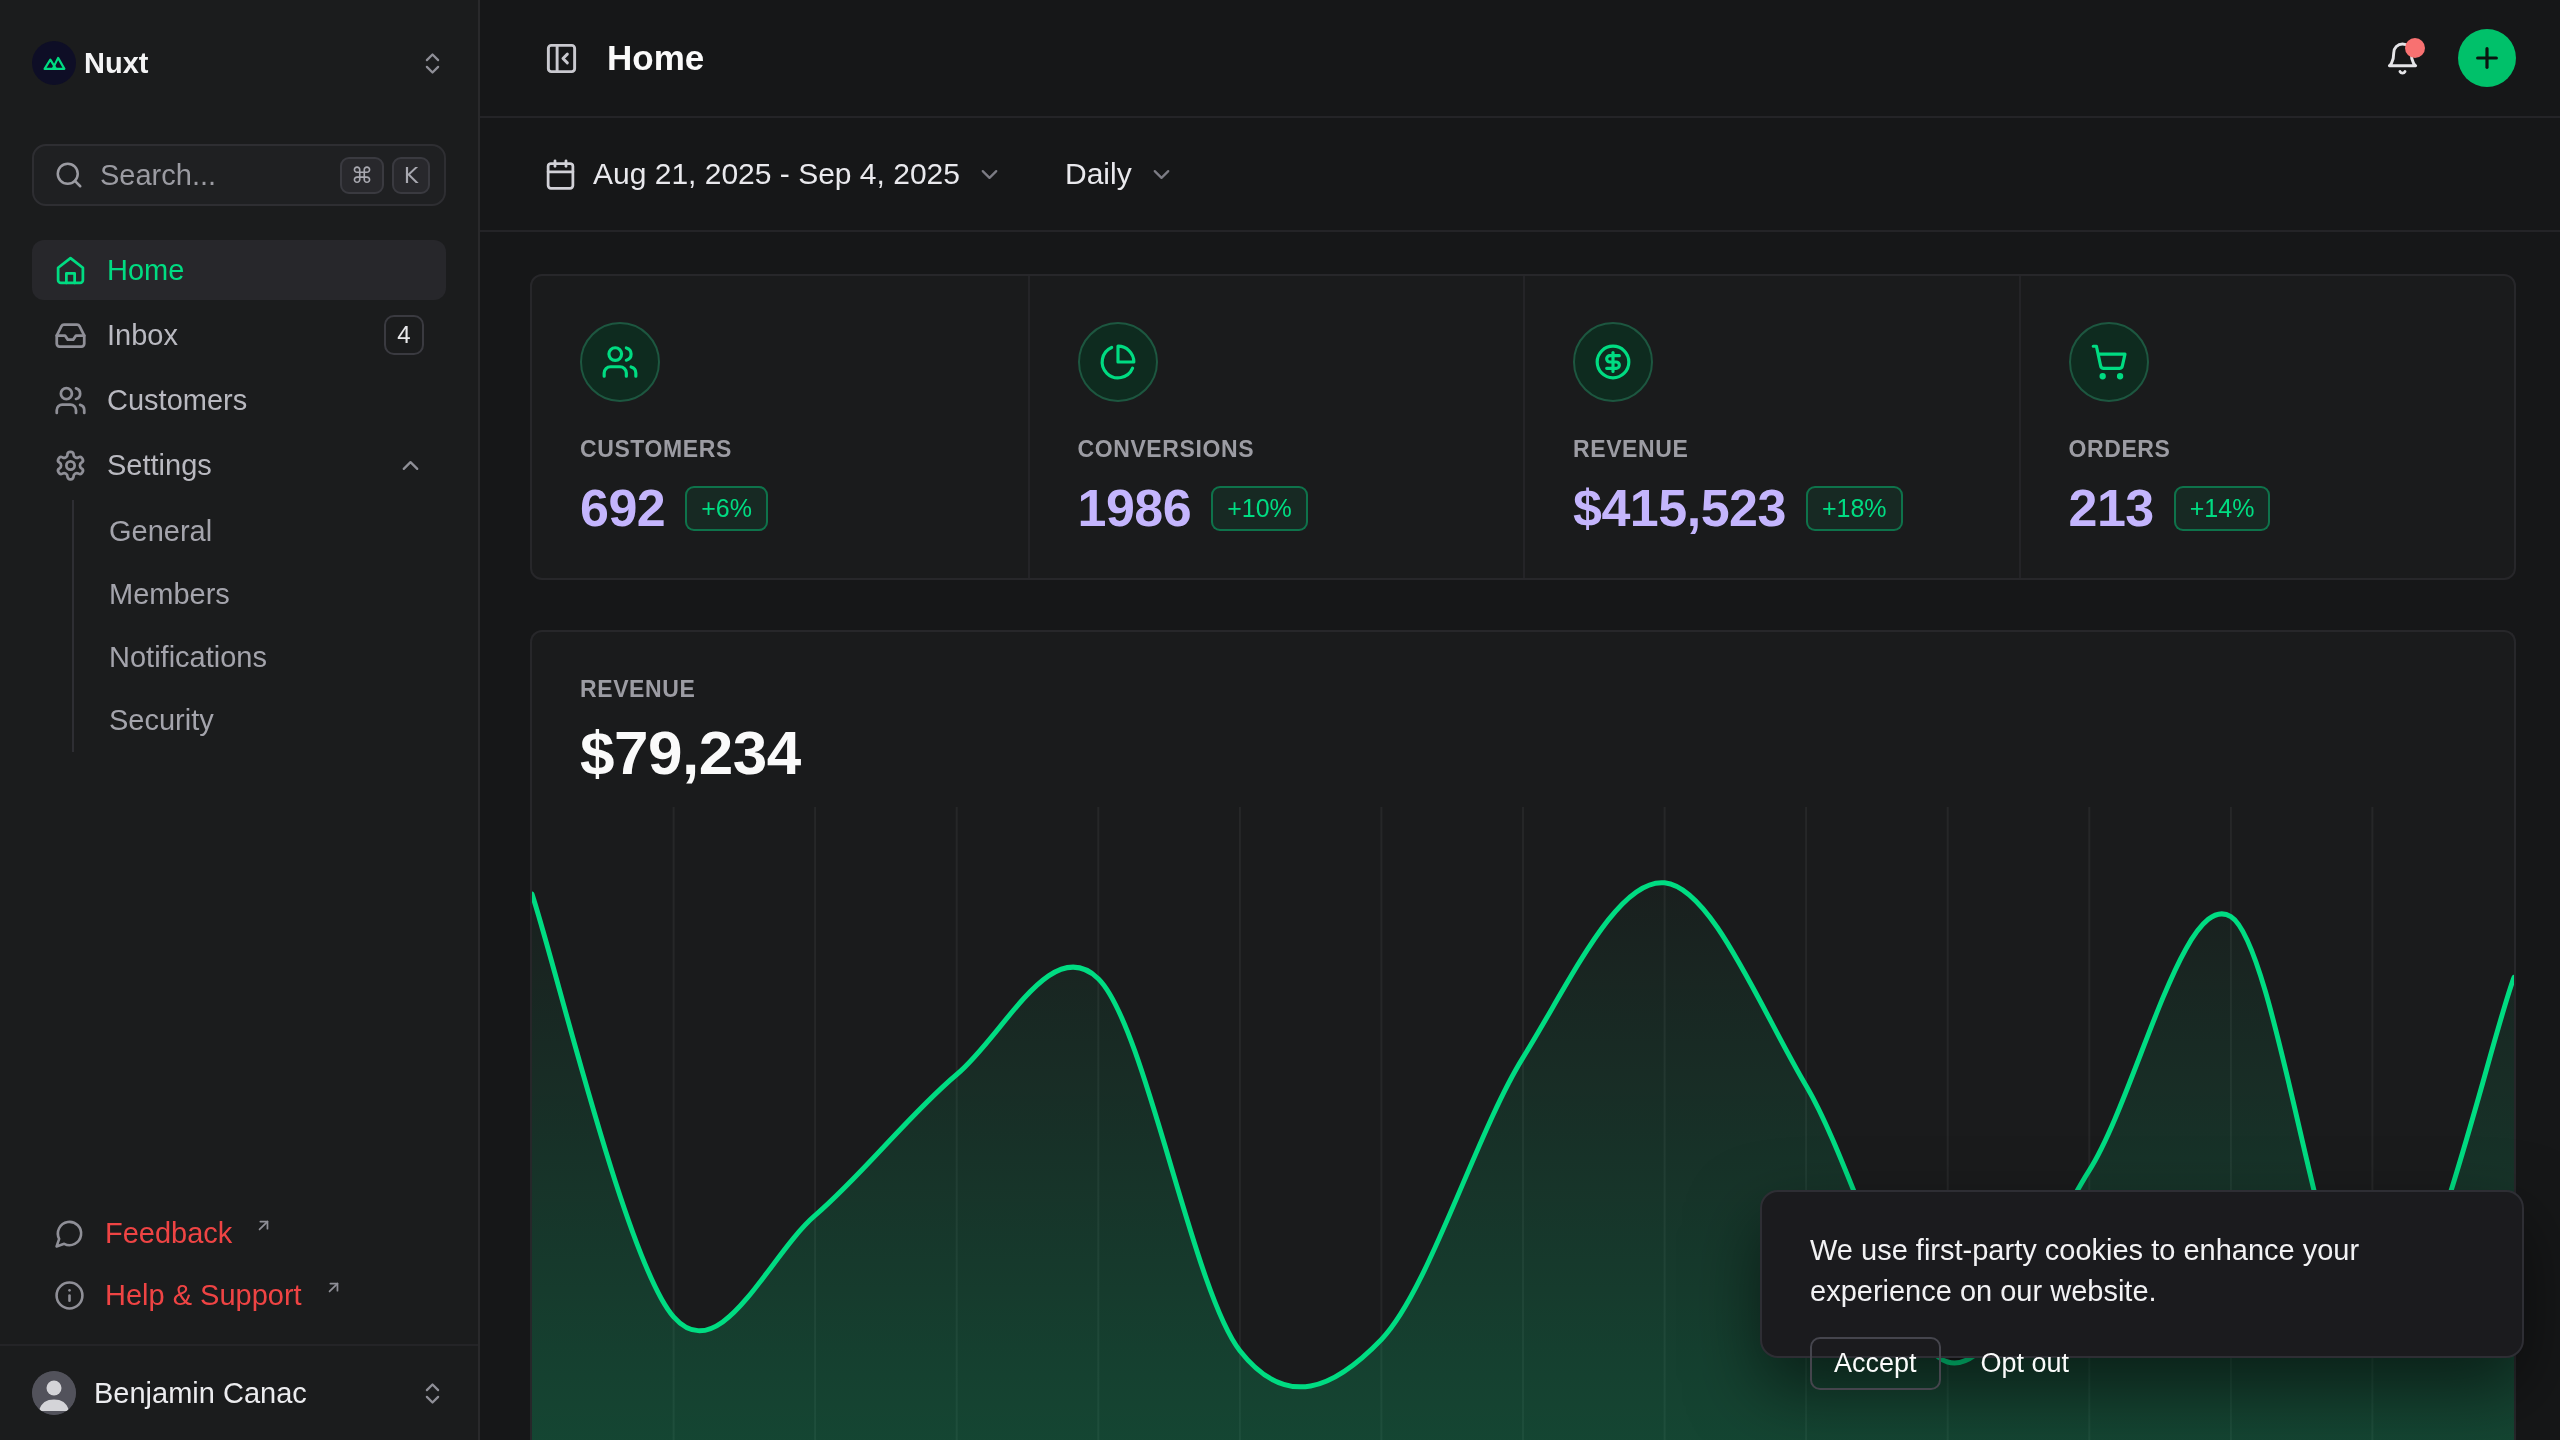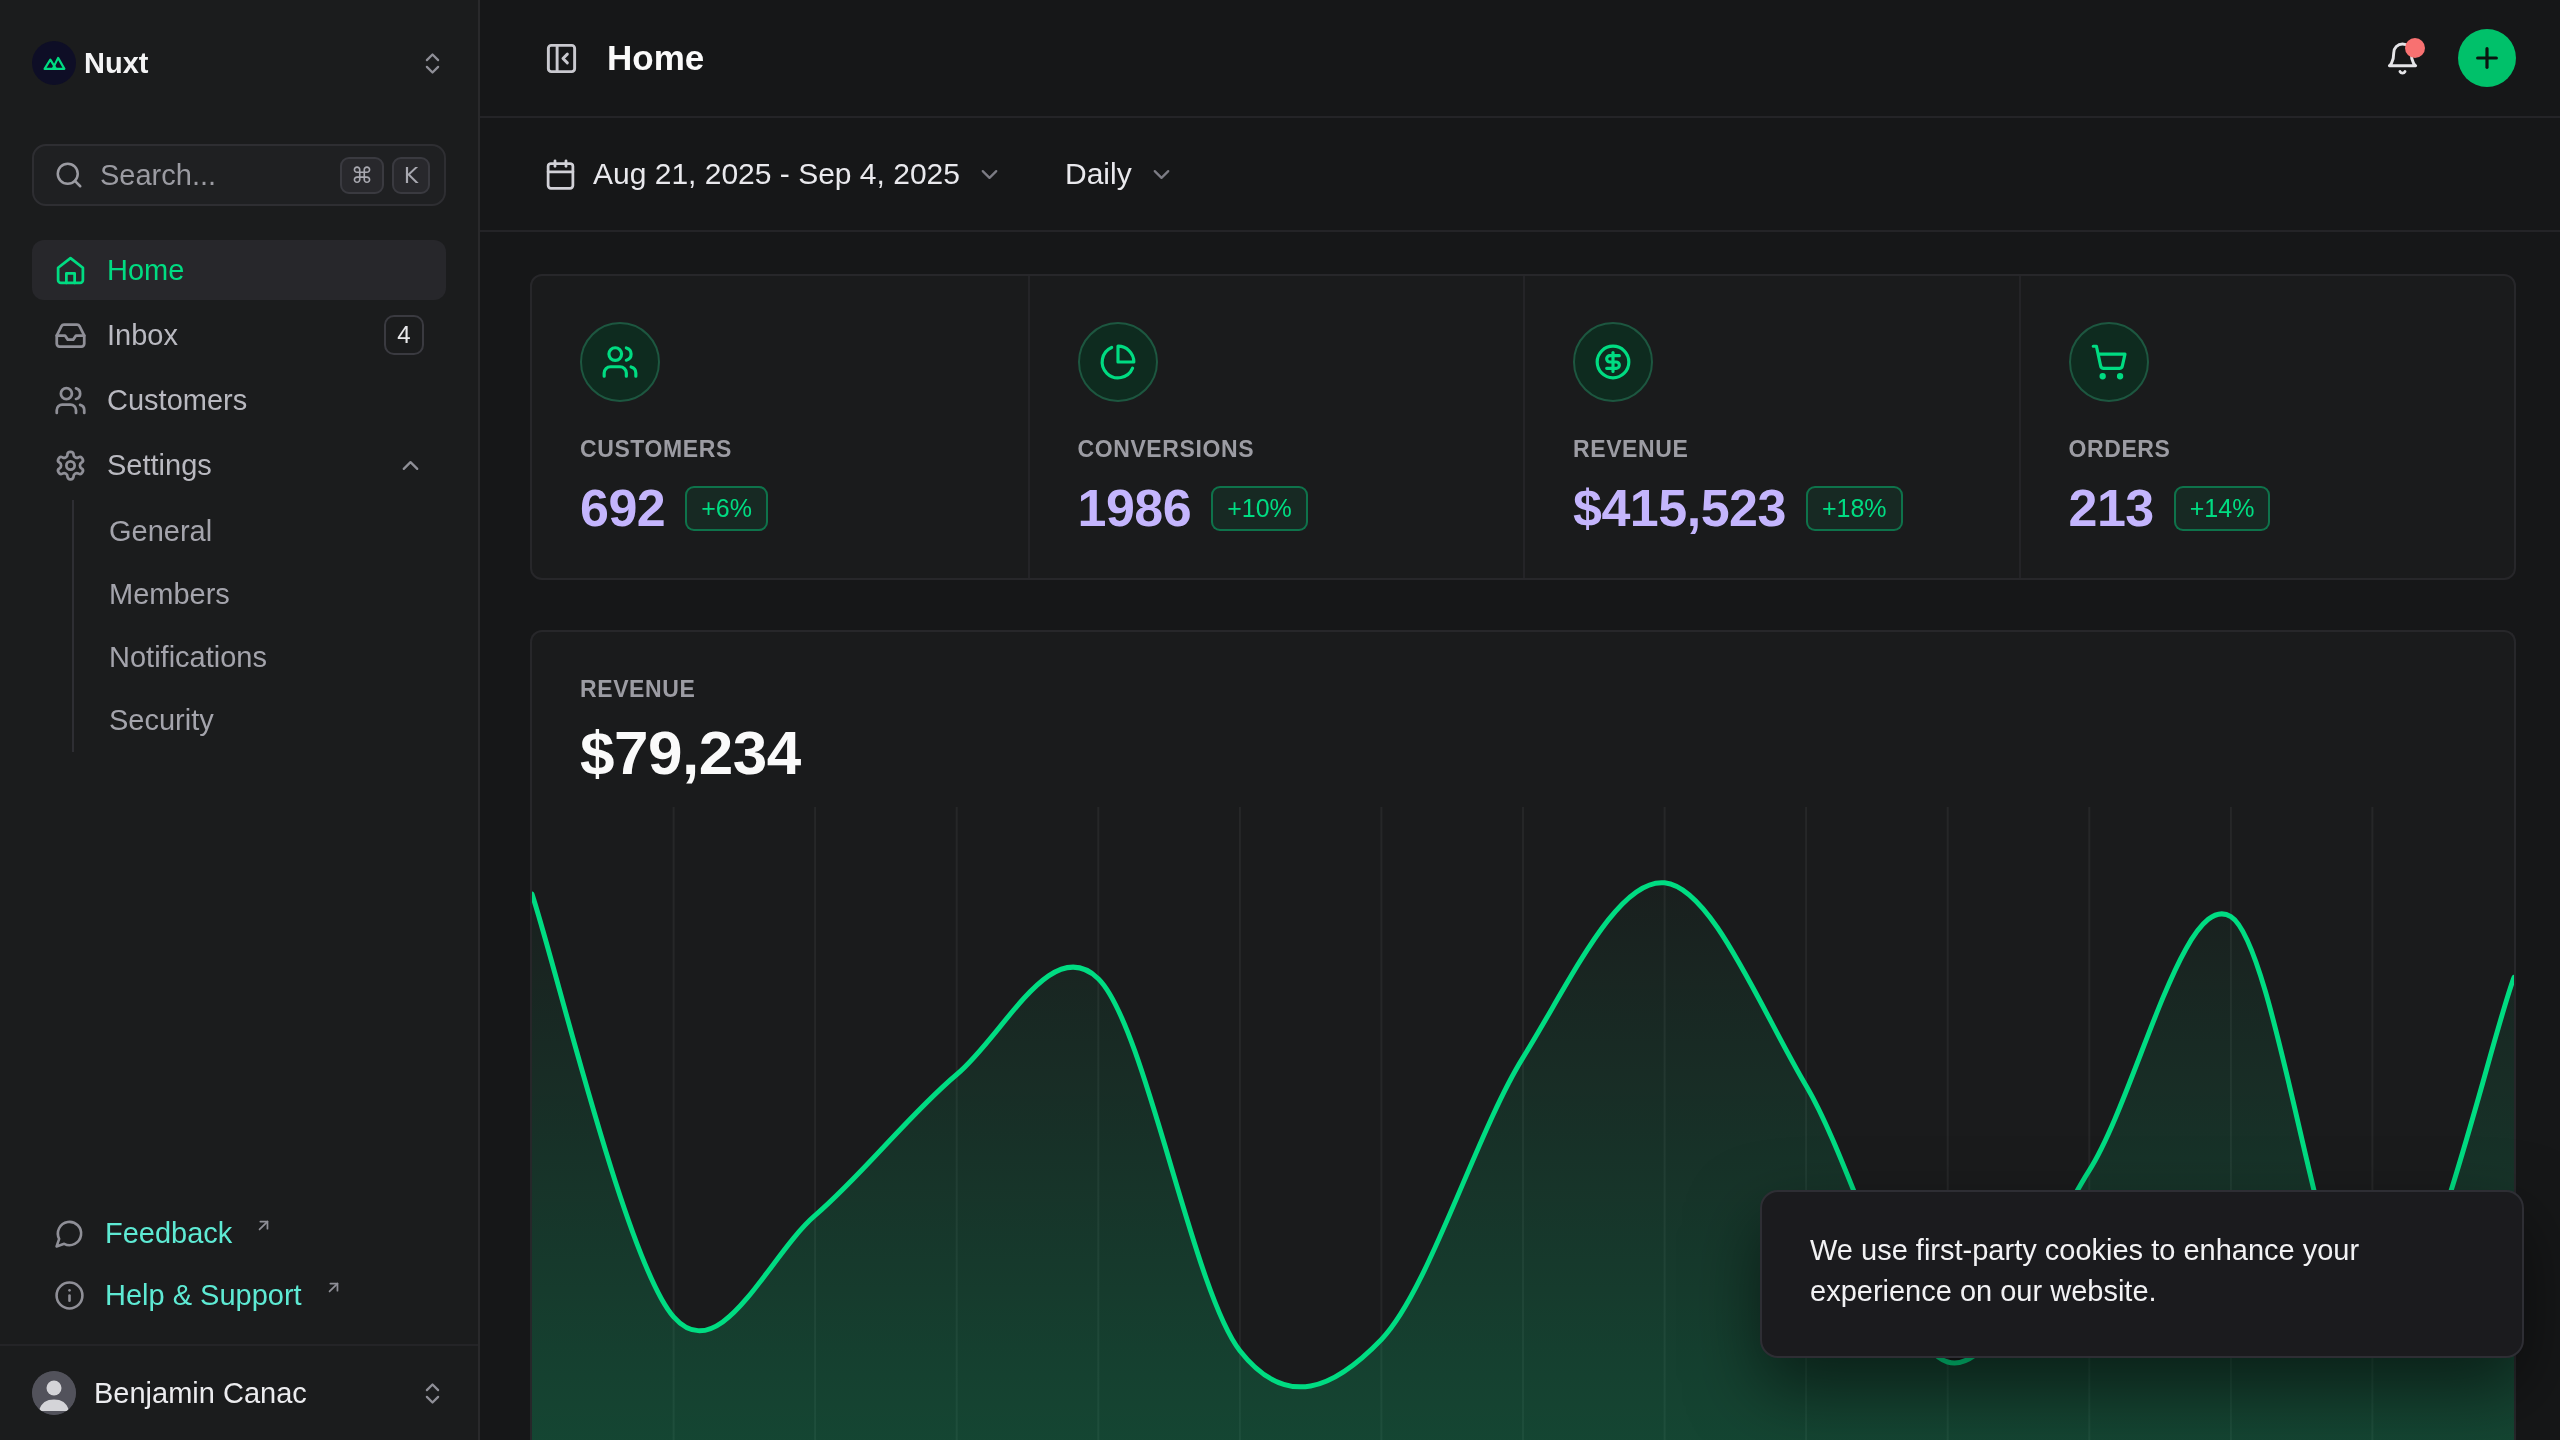--- a/index.html
+++ b/index.html
@@ -26,21 +26,21 @@
   .nav { margin:34px 32px 0; }
   .nav-item { display:flex; align-items:center; gap:20px; height:60px; padding:0 22px; border-radius:12px; margin-bottom:5px; color:#b9b9c0; font-size:29px; font-weight:500; cursor:pointer; }
   .nav-item svg { width:33px; height:33px; color:#8f8f97; flex-shrink:0; }
   .nav-item.active { background:#27272b; color:#00dc82; }
   .nav-item.active svg { color:#00dc82; }
   .nav-badge { margin-left:auto; min-width:40px; height:40px; padding:0 8px; border:2px solid #3a3a40; border-radius:10px; font-size:24px; color:#e8e8ea; display:flex; align-items:center; justify-content:center; }
   .nav-chevron { margin-left:auto; width:27px !important; height:27px !important; }
   .subnav { margin:2px 0 4px 40px; border-left:2px solid #2e2e33; }
   .subnav-item { display:flex; align-items:center; height:63px; padding-left:35px; color:#a4a4ac; font-size:29px; cursor:pointer; }
   .sidebar-footer { margin-top:auto; padding:0 32px 18px; }
-  .foot-item { display:flex; align-items:flex-start; gap:20px; height:62px; padding:0 22px; color:#5eead4; font-size:29px; font-weight:500; cursor:pointer; align-items:center; }
+  .foot-item { display:flex; align-items:flex-start; gap:20px; height:62px; padding:0 22px; color:#ef4444; font-size:29px; font-weight:500; cursor:pointer; align-items:center; }
   .foot-item svg.fi { width:31px; height:31px; color:#8f8f97; flex-shrink:0; }
   .ext-arrow { width:19px; height:19px; color:#8f8f97; margin-left:2px; transform:translateY(-8px); }
   .user-section { border-top:2px solid #242427; height:96px; display:flex; align-items:center; gap:18px; padding:0 32px; cursor:pointer; }
   .user-avatar { width:44px; height:44px; border-radius:50%; overflow:hidden; flex-shrink:0; background:#4a4a52; }
   .user-name { font-size:29px; font-weight:500; color:#ececef; }
 
   
   .main { flex:1; min-width:0; display:flex; flex-direction:column; background:#161718; }
   .topbar { height:118px; flex-shrink:0; border-bottom:2px solid #242427; display:flex; align-items:center; padding:0 44px 0 64px; gap:28px; }
   .icon-btn { background:none; border:none; color:#c9c9cf; cursor:pointer; display:flex; align-items:center; }
@@ -354,13 +354,17 @@
           </svg>
         </div>
       </section>
 
     </div>
   </div>
 </div>
 
 <div class="cookie">
   <p class="cookie-msg">We use first-party cookies to enhance your experience on our website.</p>
+  <div class="cookie-actions">
+    <button class="accept-btn">Accept</button>
+    <button class="optout-btn">Opt out</button>
+  </div>
 </div>
 
 </body></html>

